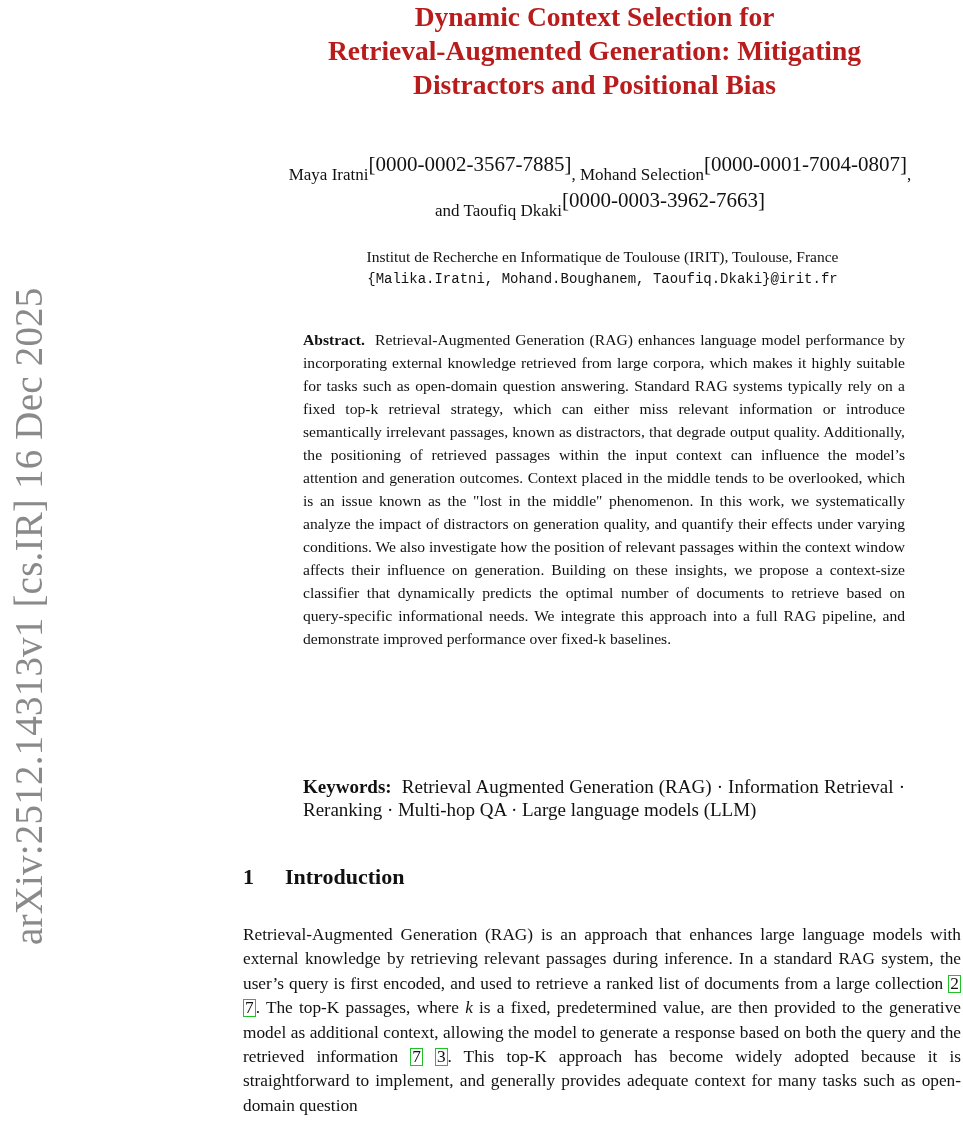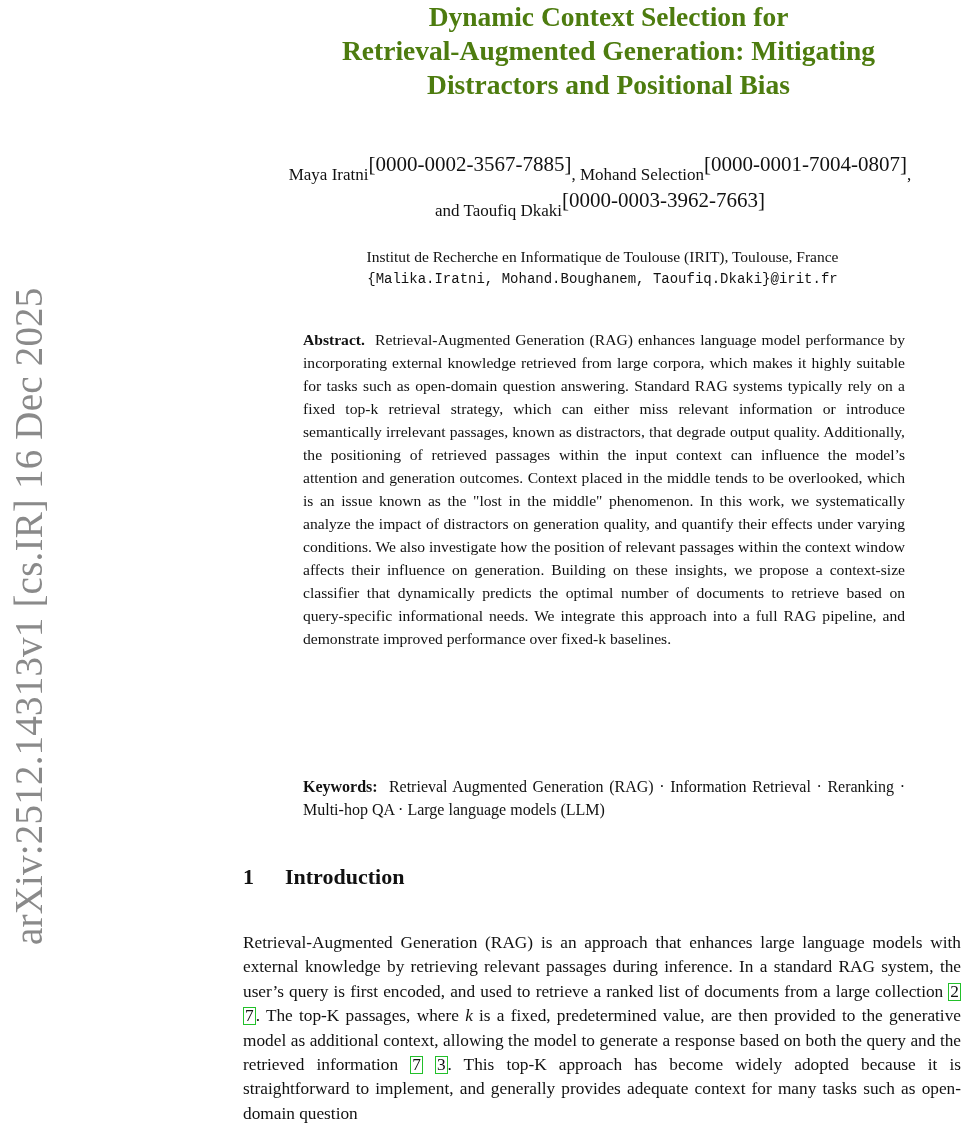--- a/index.html
+++ b/index.html
@@ -1,29 +1,29 @@
 <!DOCTYPE html>
 <html><head>
 <meta charset="utf-8">
 <style>
   html, body { margin:0; padding:0; background:#ffffff; }
   body { width:963px; height:1145px; position:relative; overflow:hidden; color:#111; font-family:"Liberation Serif","DejaVu Serif",serif; }
   .side-stamp { position:absolute; left:6px; top:945px; transform-origin:0 0; transform:rotate(-90deg); font-family:"Liberation Serif",serif; font-size:39px; color:#8a8a8a; white-space:nowrap; letter-spacing:0.2px; }
-  .title { position:absolute; left:256px; top:0px; width:705px; text-align:center; font-size:27.5px; font-weight:bold; line-height:34px; color:#4d7c0f; }
+  .title { position:absolute; left:242px; top:0px; width:705px; text-align:center; font-size:27.5px; font-weight:bold; line-height:34px; color:#b91c1c; }
   .title .tline { display:block; }
   .authors { position:absolute; left:240px; top:156px; width:720px; text-align:center; font-size:17px; line-height:35px; }
   .authors sup { font-size:21px; vertical-align:0; position:relative; top:-9px; }
   .affil { position:absolute; left:240px; top:246px; width:725px; text-align:center; font-size:15.5px; line-height:22px; }
   .affil .email { display:block; font-family:"Liberation Mono","DejaVu Sans Mono",monospace; font-size:14px; }
   .abstract { position:absolute; left:303px; top:328px; width:602px; font-size:15.6px; line-height:23px; text-align:justify; }
   .abstract .lbl, .keywords .lbl { font-weight:bold; }
-  .keywords { position:absolute; left:303px; top:775px; width:602px; font-size:16px; line-height:23px; text-align:justify; }
+  .keywords { position:absolute; left:303px; top:775px; width:602px; font-size:19px; line-height:23px; text-align:justify; }
   .section-heading { position:absolute; left:243px; top:864px; font-size:22px; font-weight:bold;font-family:Liberation Serif, serif; }
   .section-heading .num { display:inline-block; width:42px; }
-  .intro { position:absolute; left:243px; top:923px; width:718px; font-size:17.3px; line-height:24.4px; text-align:justify;margin-top:8px; }
+  .intro { position:absolute; left:243px; top:923px; width:718px; font-size:17.3px; line-height:24.4px; text-align:justify; }
   .cite { display:inline-block; border:1.5px solid #22c02a; padding:0 1px; line-height:16px; }
   em { font-style:italic; }
 </style>
 </head>
 <body>
 
 <div class="side-stamp">arXiv:2512.14313v1  [cs.IR]  16 Dec 2025</div>
 
 <div class="title">
   <span class="tline">Dynamic Context Selection for</span>

